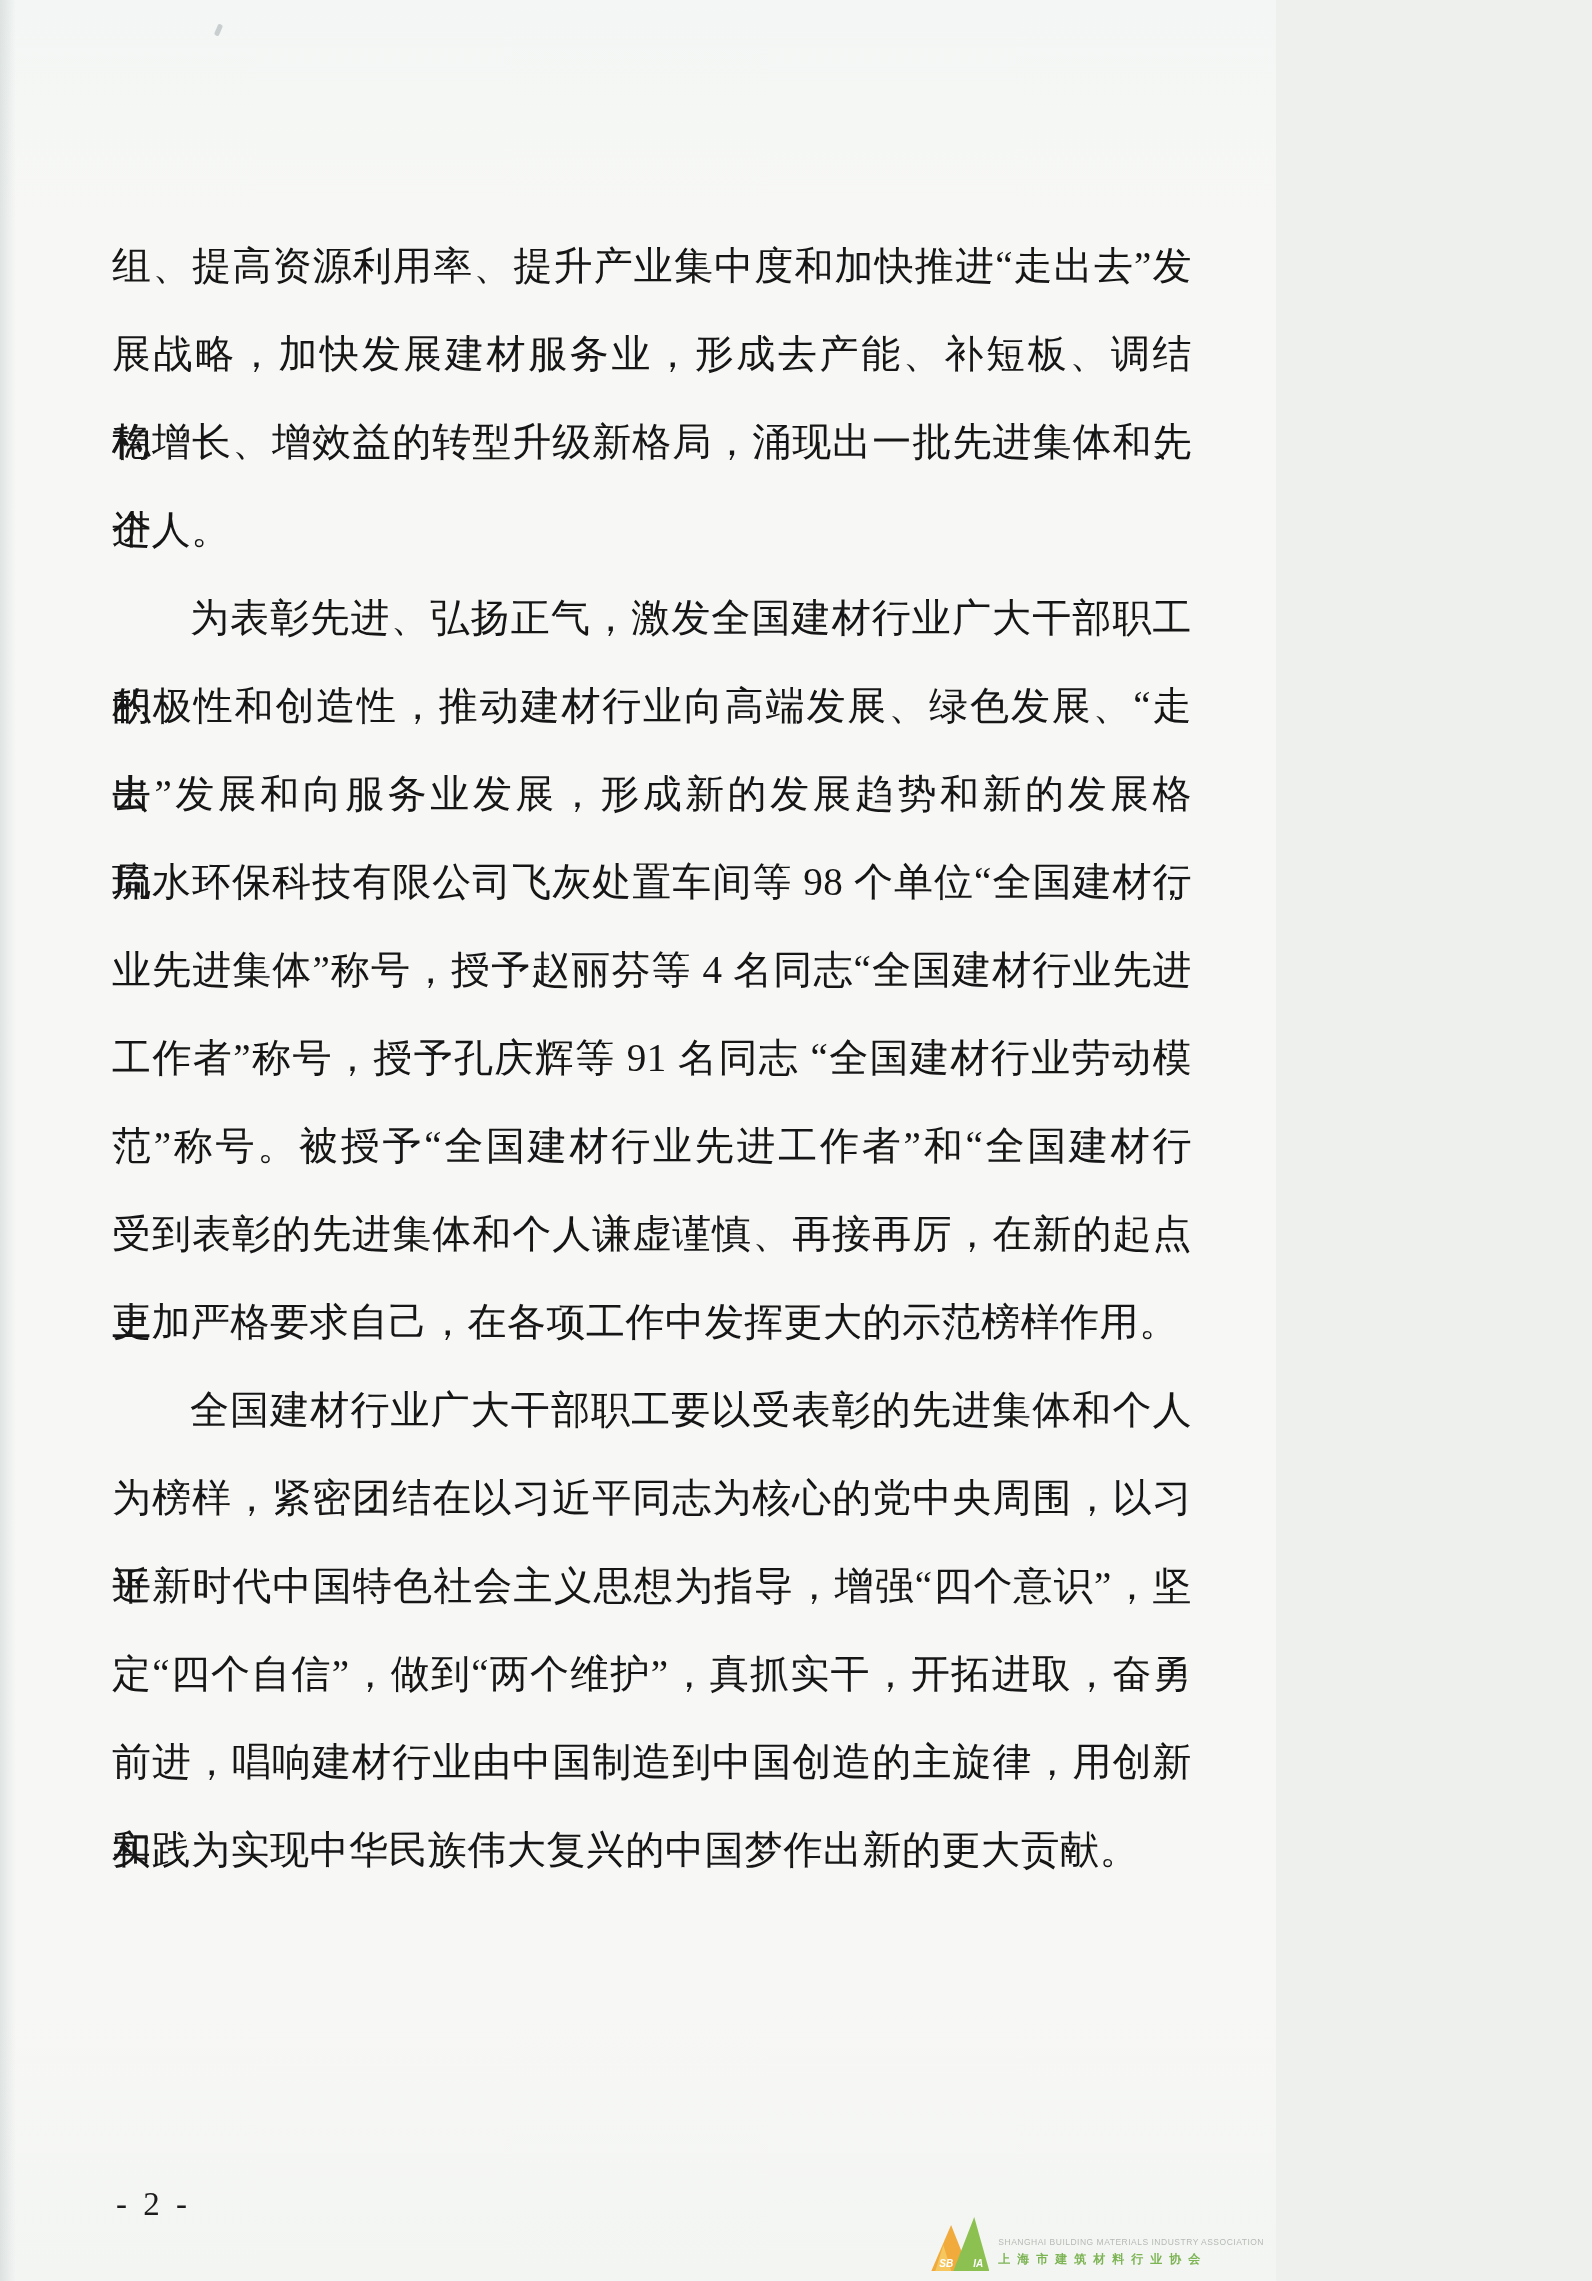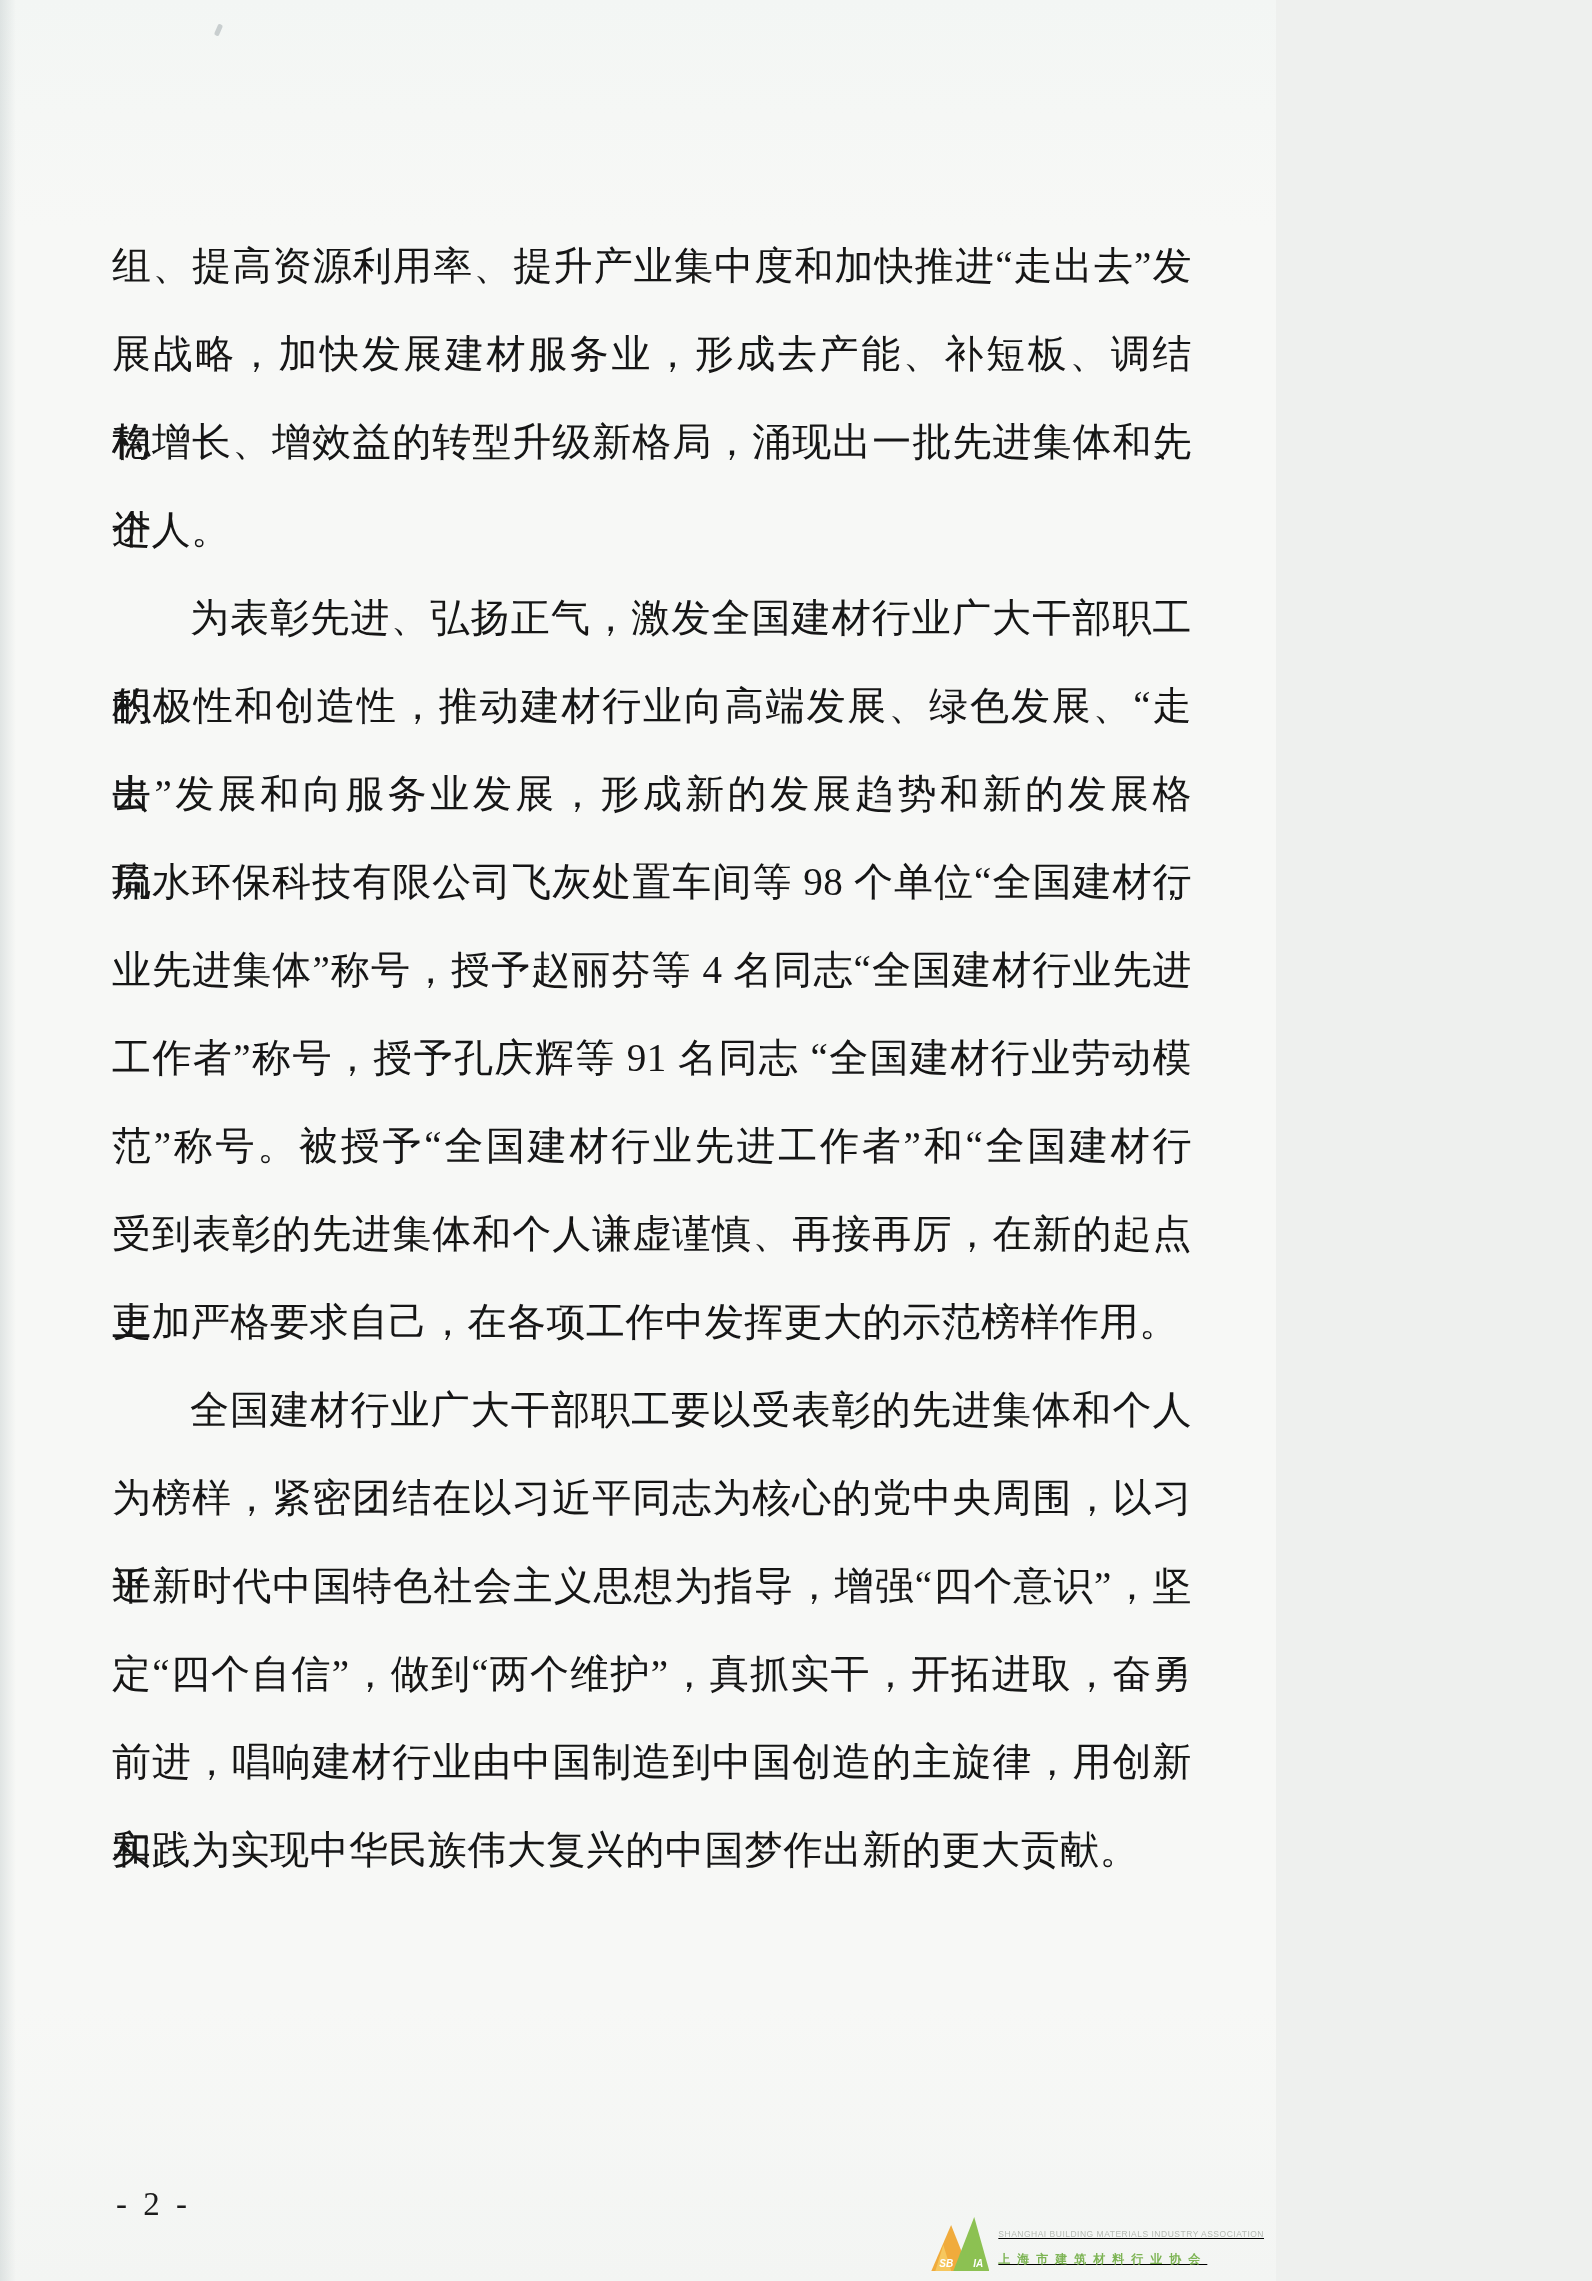--- a/index.html
+++ b/index.html
@@ -61,21 +61,21 @@
     clip-path:polygon(58% 0, 100% 100%, 0 100%);
   }
   .logo-abbr {
     position:absolute; bottom:2px;
     font-family:"Liberation Sans","DejaVu Sans",sans-serif;
     font-size:10px; font-weight:bold; font-style:italic; color:#ffffff;
     line-height:1;
   }
   .logo-abbr.sb { left:8px; }
   .logo-abbr.ia { right:6px; }
-  .logo-text { display:flex; flex-direction:column; gap:12px; padding-bottom:3px;text-decoration:underline; }
+  .logo-text { display:flex; flex-direction:column; gap:4px; padding-bottom:3px; }
   .logo-en {
     font-family:"Liberation Sans","DejaVu Sans",sans-serif;
     font-size:8.5px; letter-spacing:0.5px; color:#b5bab3; white-space:nowrap;
   }
   .logo-zh {
     font-family:"Liberation Sans","DejaVu Sans",sans-serif;
     font-size:12px; font-weight:bold; letter-spacing:7px;
     color:#7db454; white-space:nowrap;
   }
 </style>

